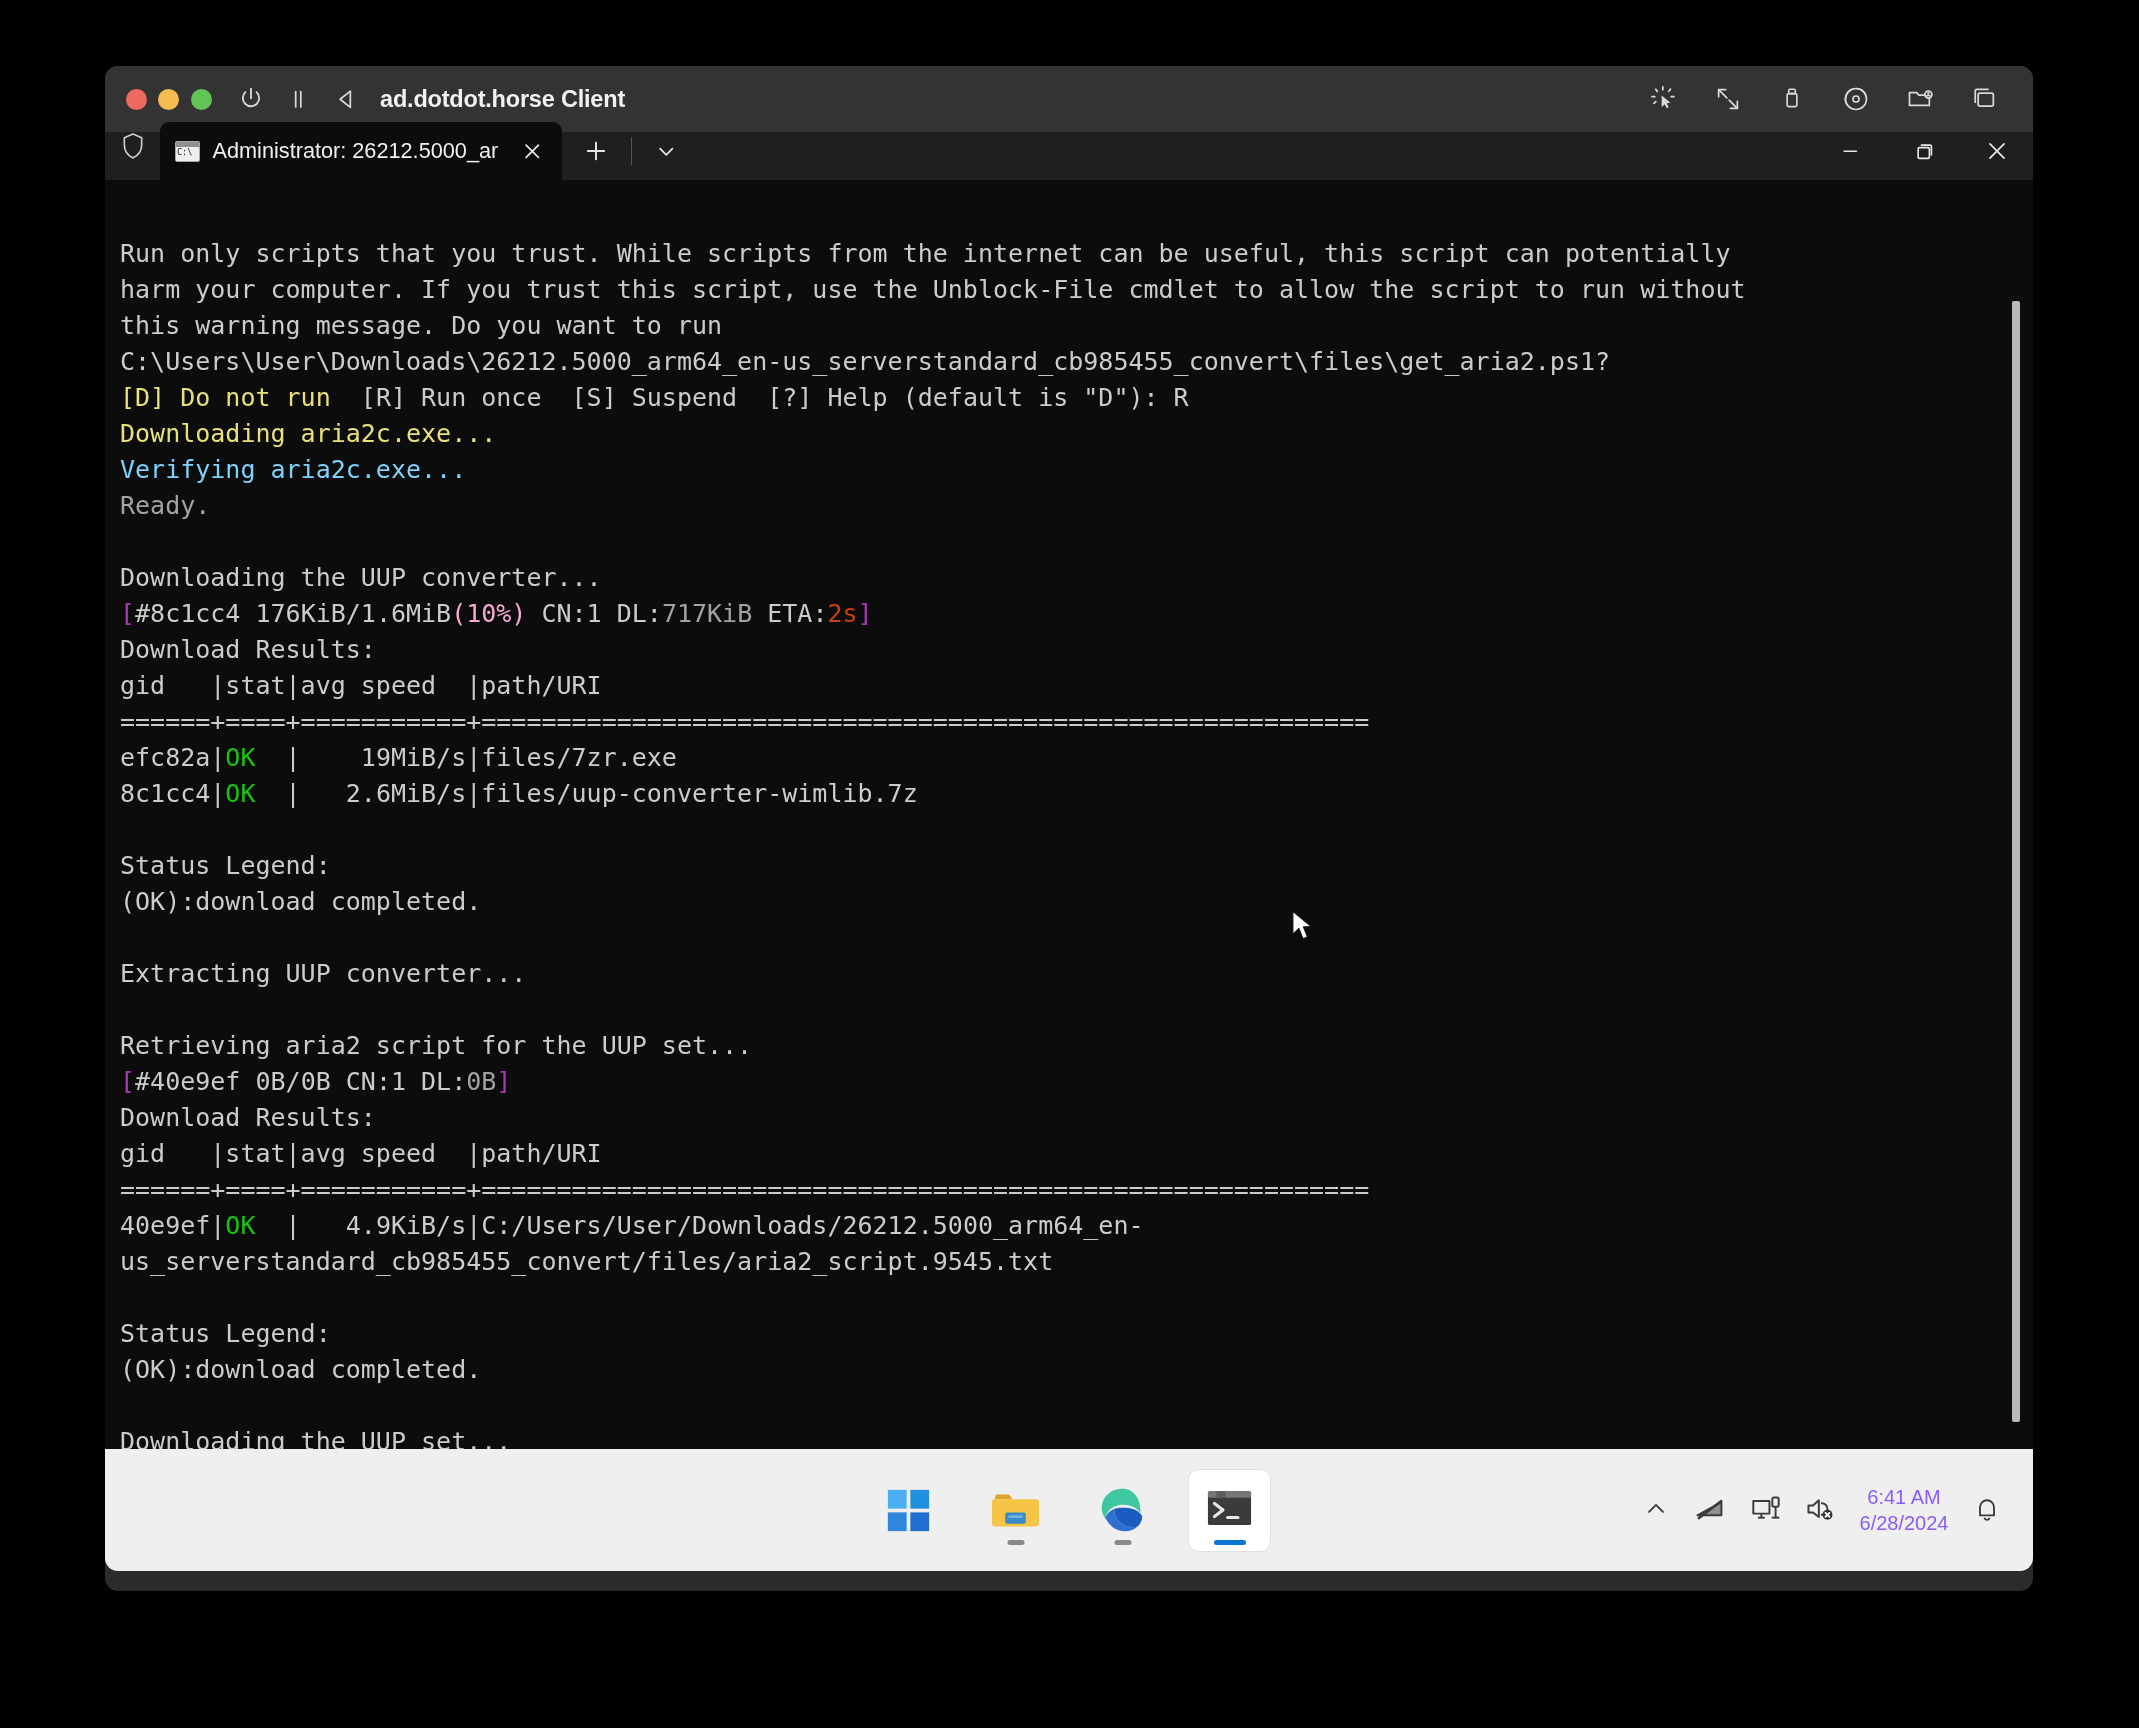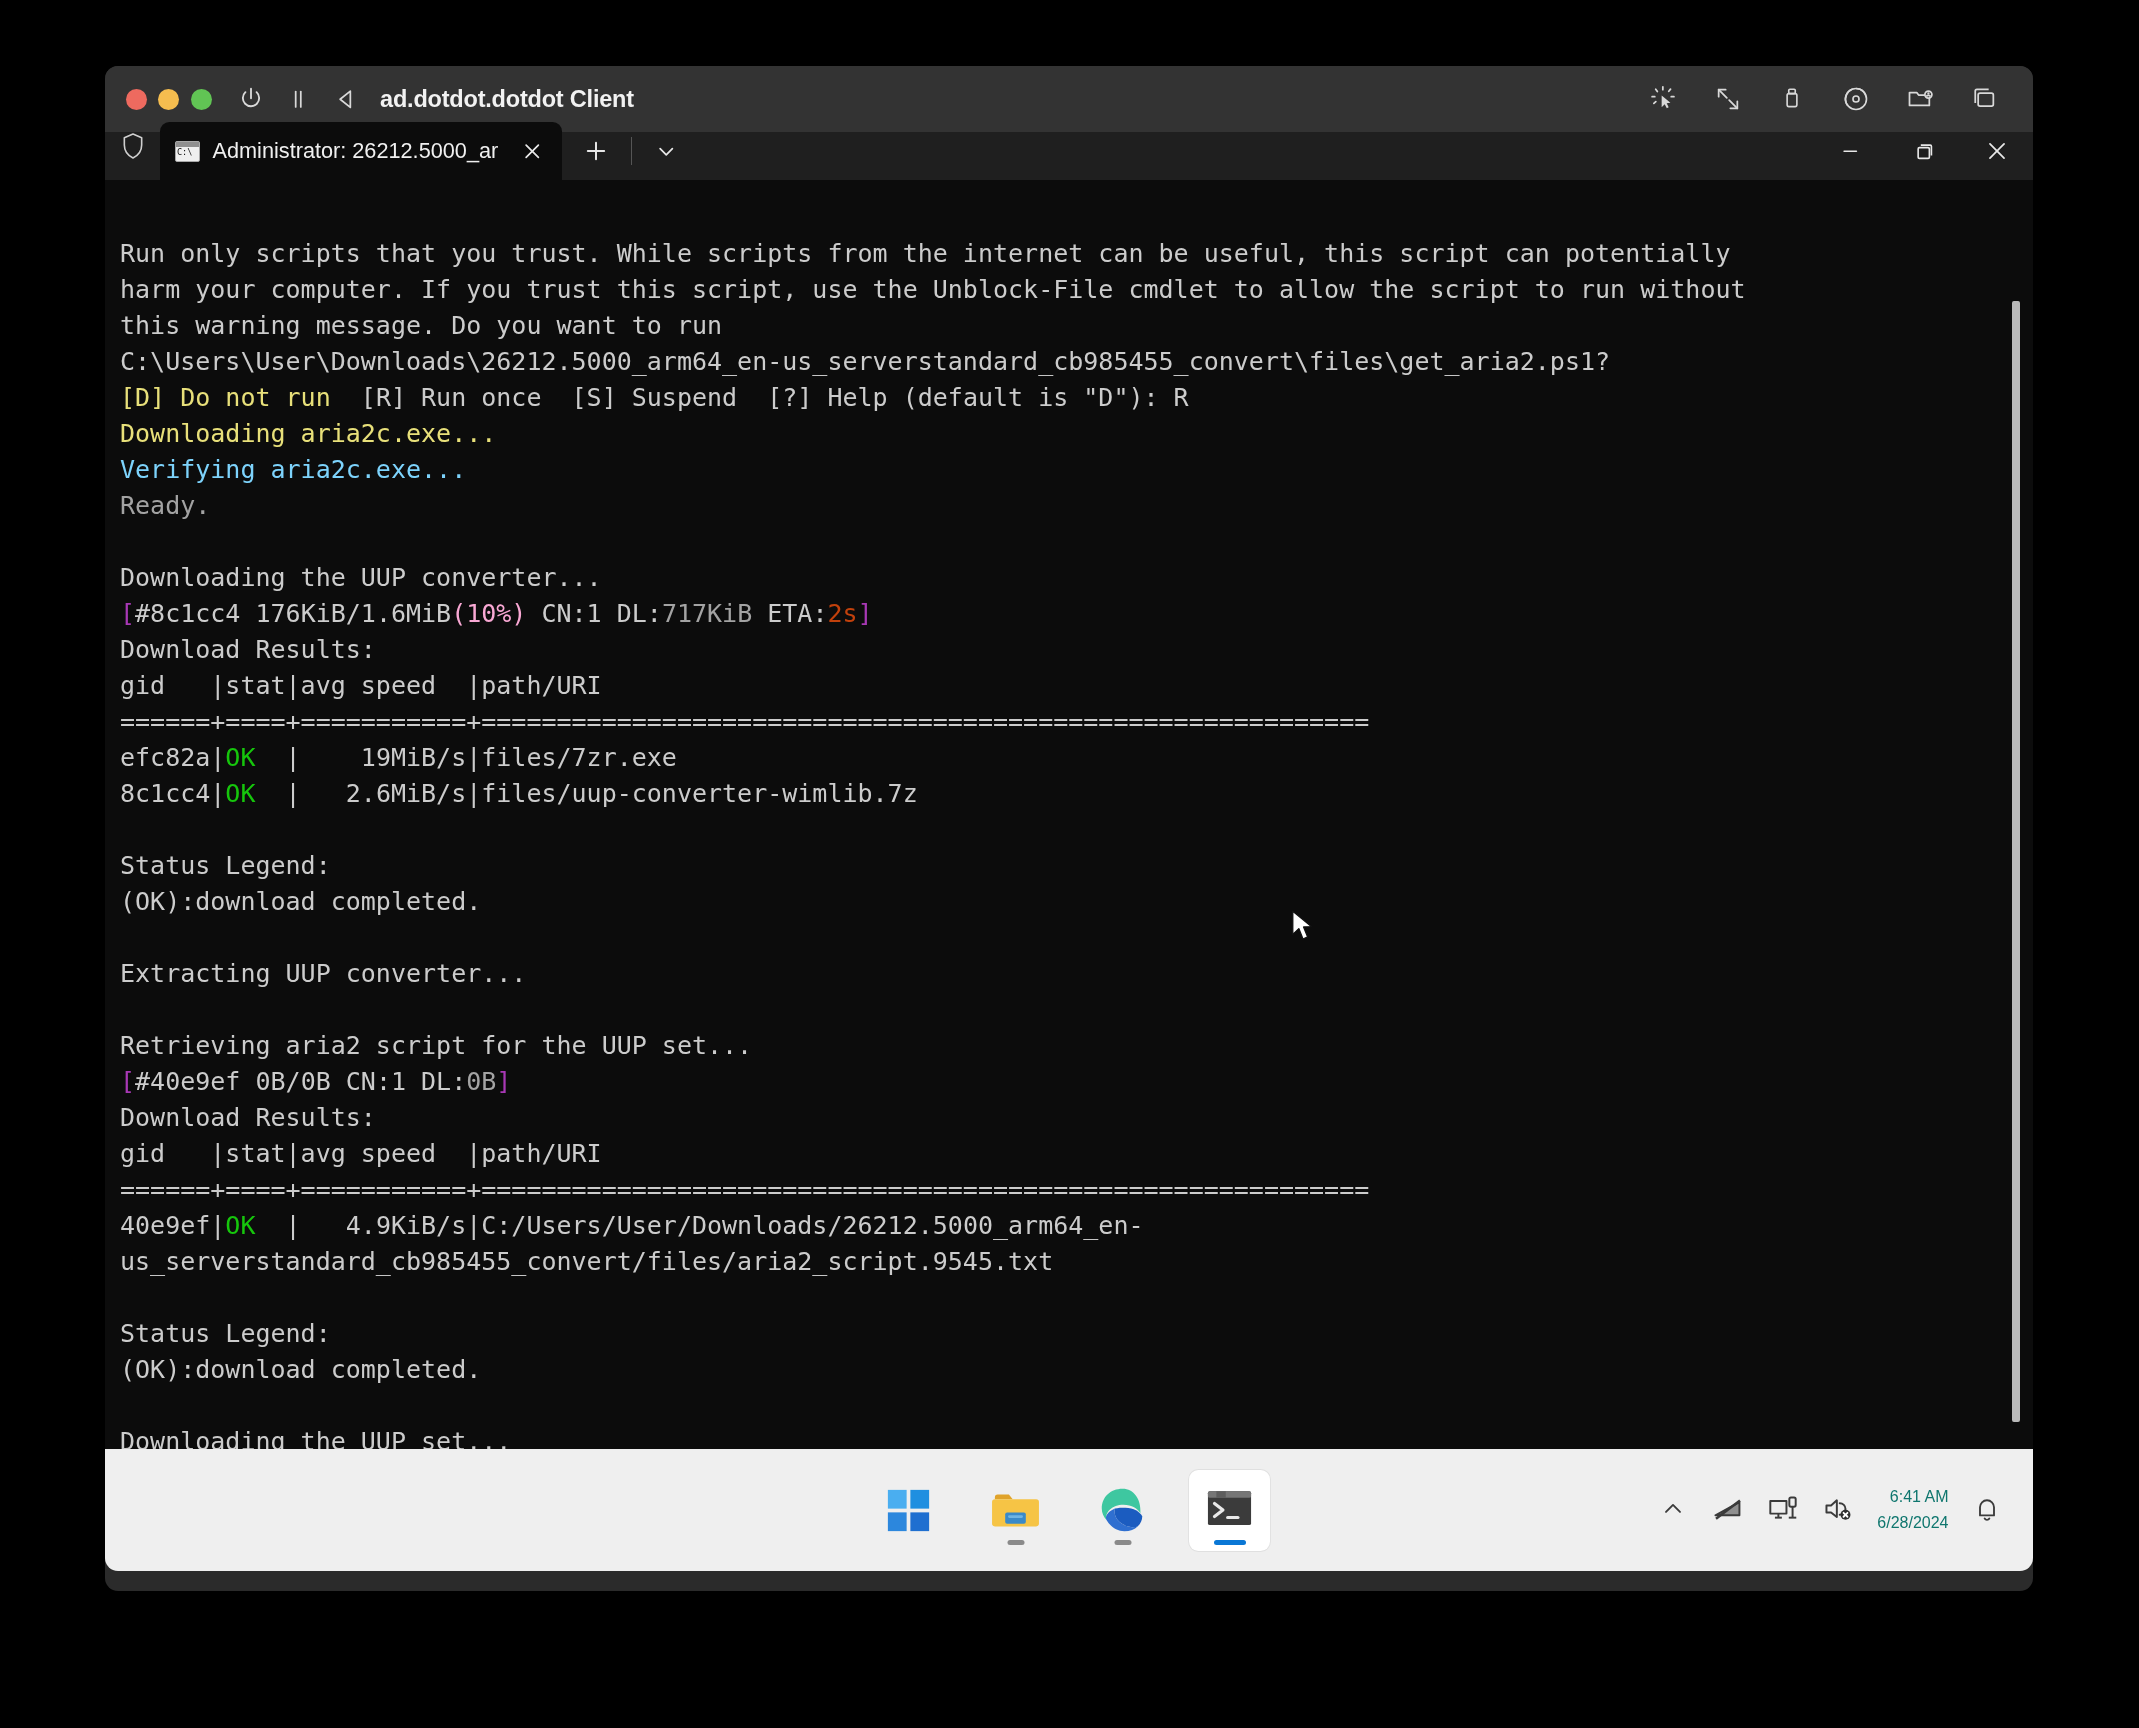--- a/index.html
+++ b/index.html
@@ -231,24 +231,24 @@
 
   #tray {
     margin-left: auto;
     display: flex;
     align-items: center;
     gap: 24.5px;
     padding-right: 32px;
     color: #3b3b3b;
   }
   #clock {
-    font-size: 16px;
+    font-size: 20px;
     line-height: 26px;
-    text-align: right;
-    color: #0f766e;
+    text-align: center;
+    color: #8b5cf6;
     white-space: nowrap;
   }
 </style>
 </head>
 <body>
 
 <div id="viewer-window">
 
   <div id="viewer-titlebar">
     <div class="traffic red"></div>
@@ -266,21 +266,21 @@
         <path d="M9.5 4.5 V 19.5"></path>
           <path d="M14.5 4.5 V 19.5"></path>
       </svg>
     </div>
     <div class="tb-icon">
       <svg width="24.5" height="24.5" viewBox="0 0 24 24" fill="none" stroke="currentColor" stroke-width="1.7" stroke-linejoin="round">
         <path d="M16 4 L 6 12 L 16 20 Z"></path>
       </svg>
     </div>
 
-    <div id="viewer-title">ad.dotdot.dotdot Client</div>
+    <div id="viewer-title">ad.dotdot.horse Client</div>
 
     <div id="viewer-tb-right">
       <div class="tb-icon">
         <svg width="28" height="28" viewBox="0 0 24 24" fill="none" stroke="currentColor" stroke-width="1.5" stroke-linecap="round">
           <path d="M10 9 L 10 19 L 12.6 16.4 L 14.4 20 L 16 19.1 L 14.3 15.6 L 17.5 15.2 Z" fill="currentColor" stroke="none"></path>
           <path d="M11 4 V 1.5"></path>
             <path d="M6.3 5.6 L 4.9 3.6"></path>
             <path d="M4.1 10 H 1.8"></path>
           <path d="M16.1 5.4 L 17.6 3.5"></path>
             <path d="M18.2 10 H 20.5"></path>

